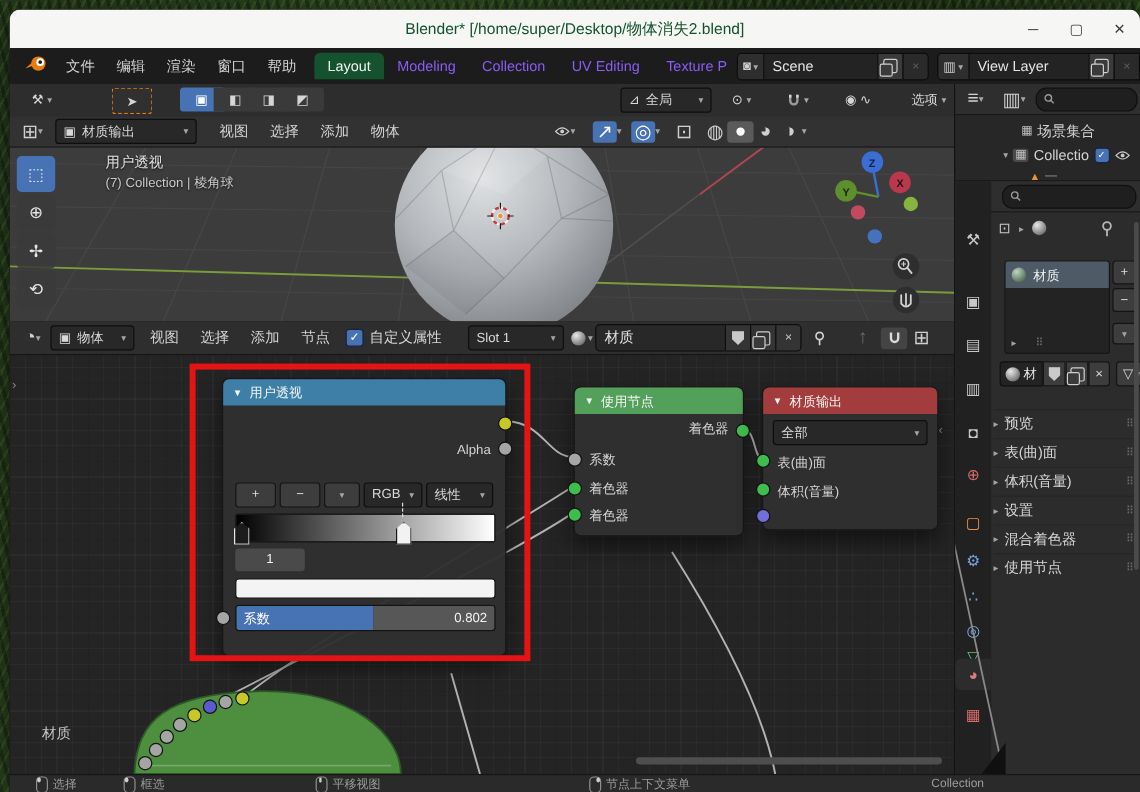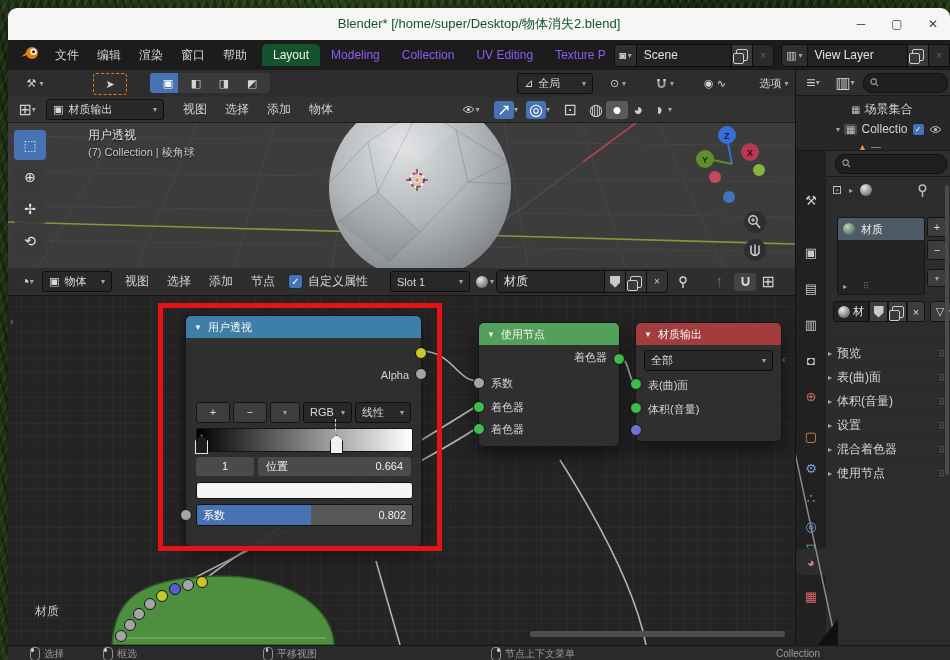--- a/index.html
+++ b/index.html
@@ -395,24 +395,20 @@
               <span class="chev" style="margin-left:auto">▾</span>
             </span>
         </div>
         <div class="abs" style="left:10px;top:112px;width:215px;height:22px;border:1px solid #141414;border-radius:2px;background:linear-gradient(to right,#000,#fff)">
           <span class="abs" style="left:-2px;top:6px;width:11px;height:17px;background:#1c1c1c;border:1px solid #e8e8e8;clip-path:polygon(50% 0,100% 30%,100% 100%,0 100%,0 30%)"></span>
           <span class="abs" style="left:138px;top:-10px;width:1px;height:12px;border-left:1px dashed #ddd"></span>
           <span class="abs" style="left:133px;top:6px;width:11px;height:17px;background:#f2f2f2;border:1px solid #161616;clip-path:polygon(50% 0,100% 30%,100% 100%,0 100%,0 30%)"></span>
         </div>
         <div class="nrow" style="top:140px;height:20px;padding:0 10px;gap:4px;box-sizing:border-box">
           <span class="nfield" style="width:58px;justify-content:center">1</span>
-          <span class="nfield" style="flex:1;padding:0 8px;justify-content:space-between">
-            <span>位置</span>
-              <span>0.664</span>
-          </span>
         </div>
         <div class="abs" style="left:10px;top:166px;width:215px;height:15px;background:#f4f4f4;border-radius:3px;border:1px solid #111"></div>
         <div class="abs" style="left:10px;top:188px;width:215px;height:20px;border-radius:3px;overflow:hidden;border:1px solid #141414;display:flex">
           <span style="width:50%;background:#4772b3;display:flex;align-items:center;padding-left:6px;font-size:11px;color:#fff">系数</span>
           <span style="flex:1;background:#575757;display:flex;align-items:center;justify-content:flex-end;padding-right:6px;font-size:11px;color:#f0f0f0">0.802</span>
         </div>
         <span class="sock" style="left:-6px;top:193px;background:#a5a5a5"></span>
       </div>
 
       <div class="node" style="left:470px;top:27px;width:140px;height:123px">

